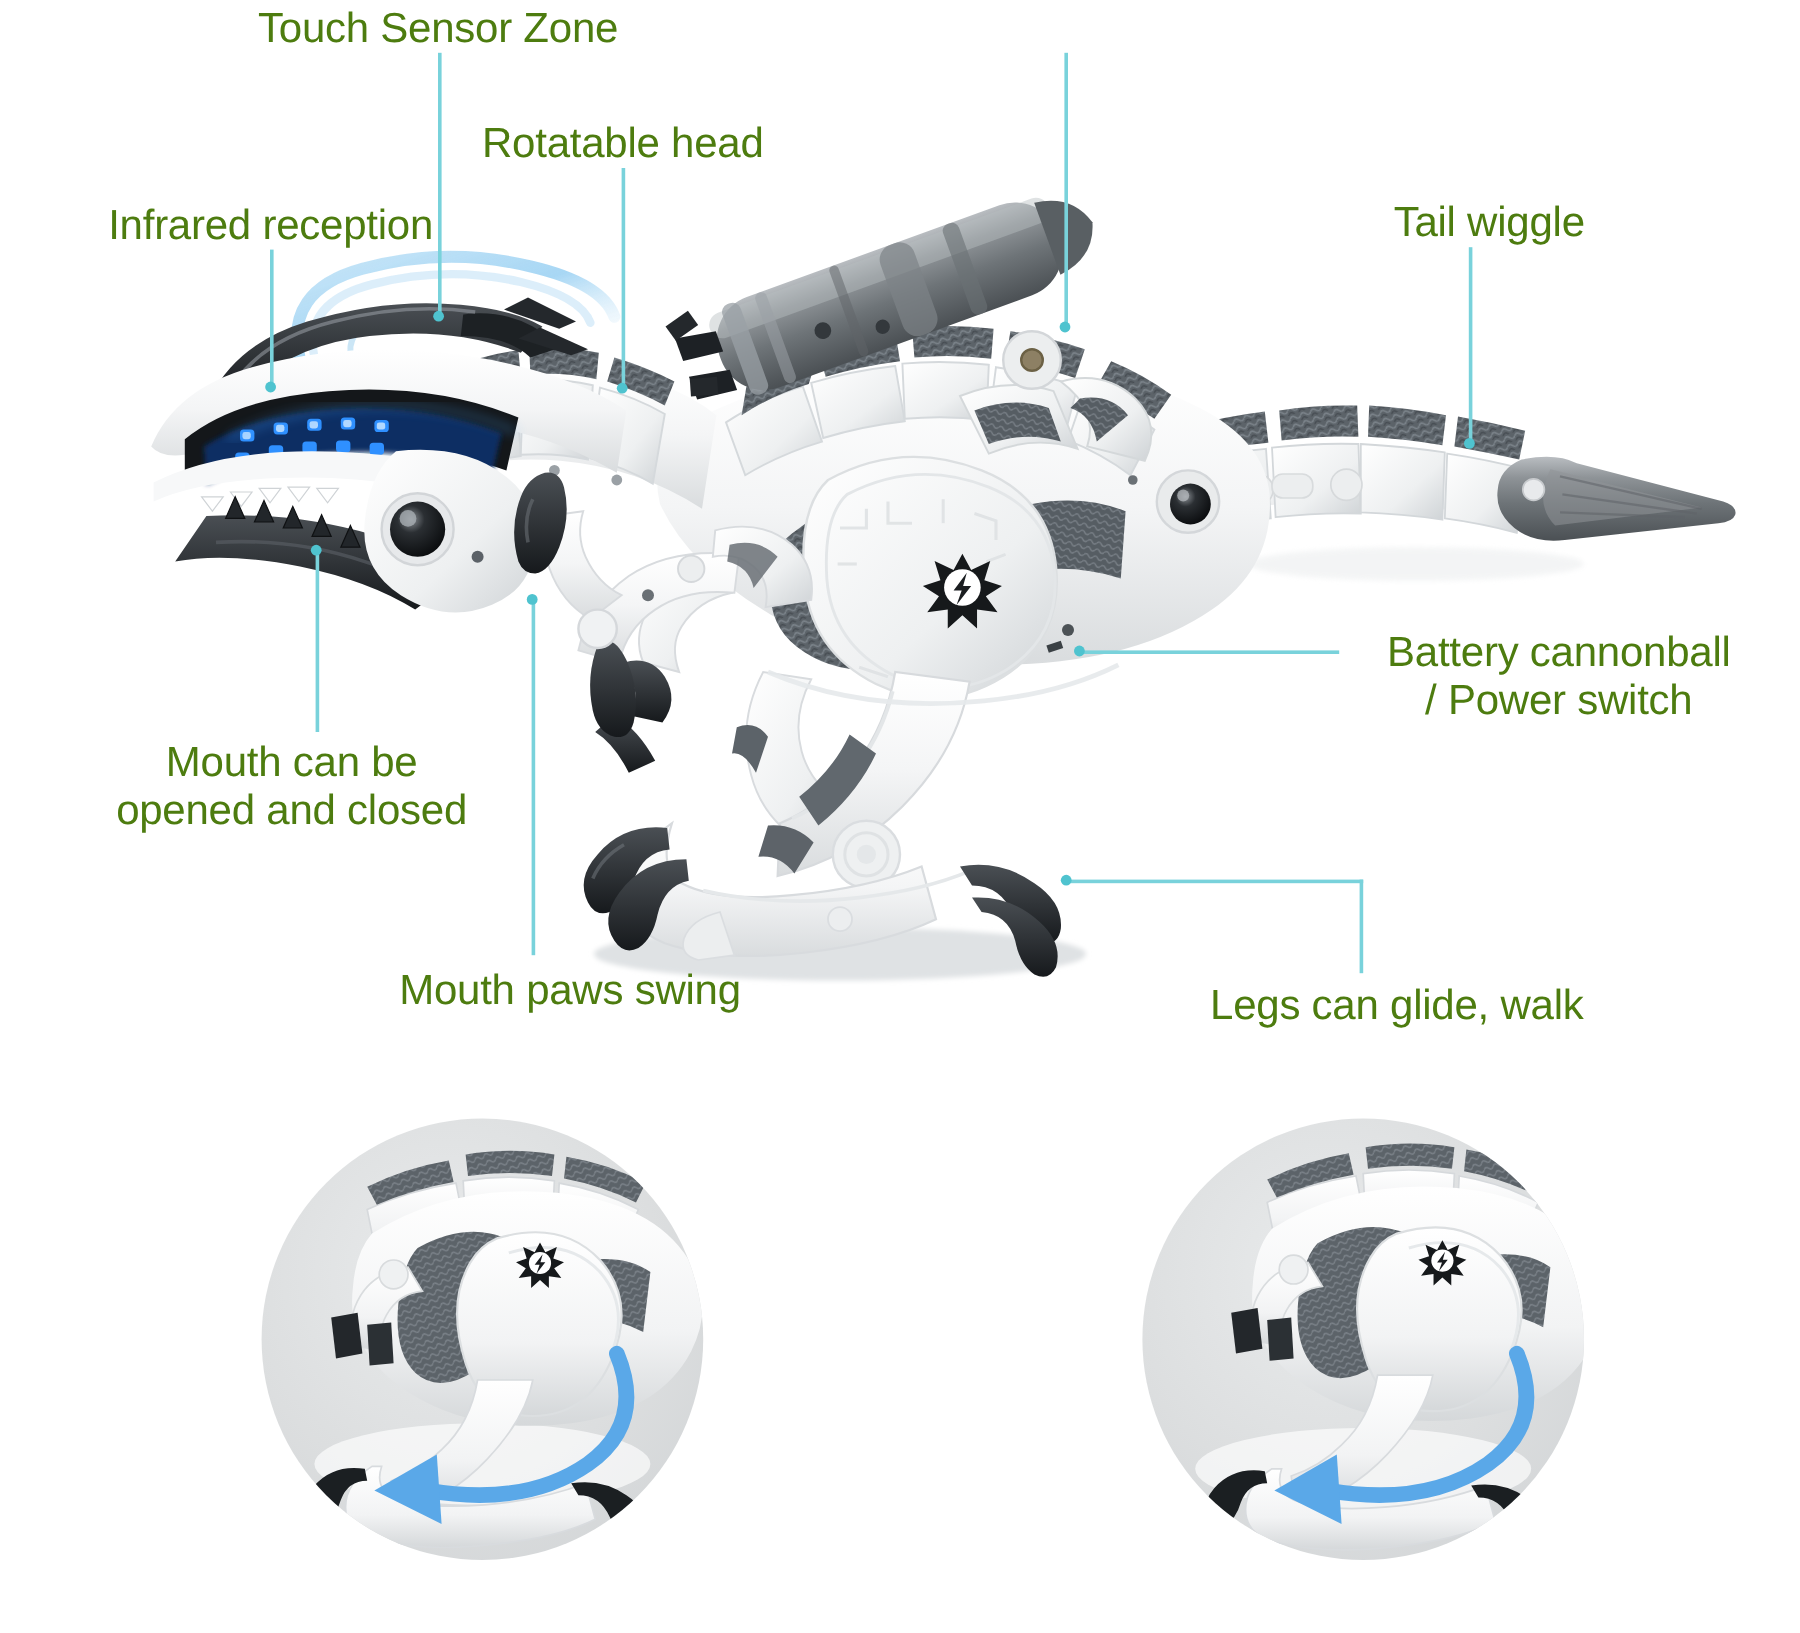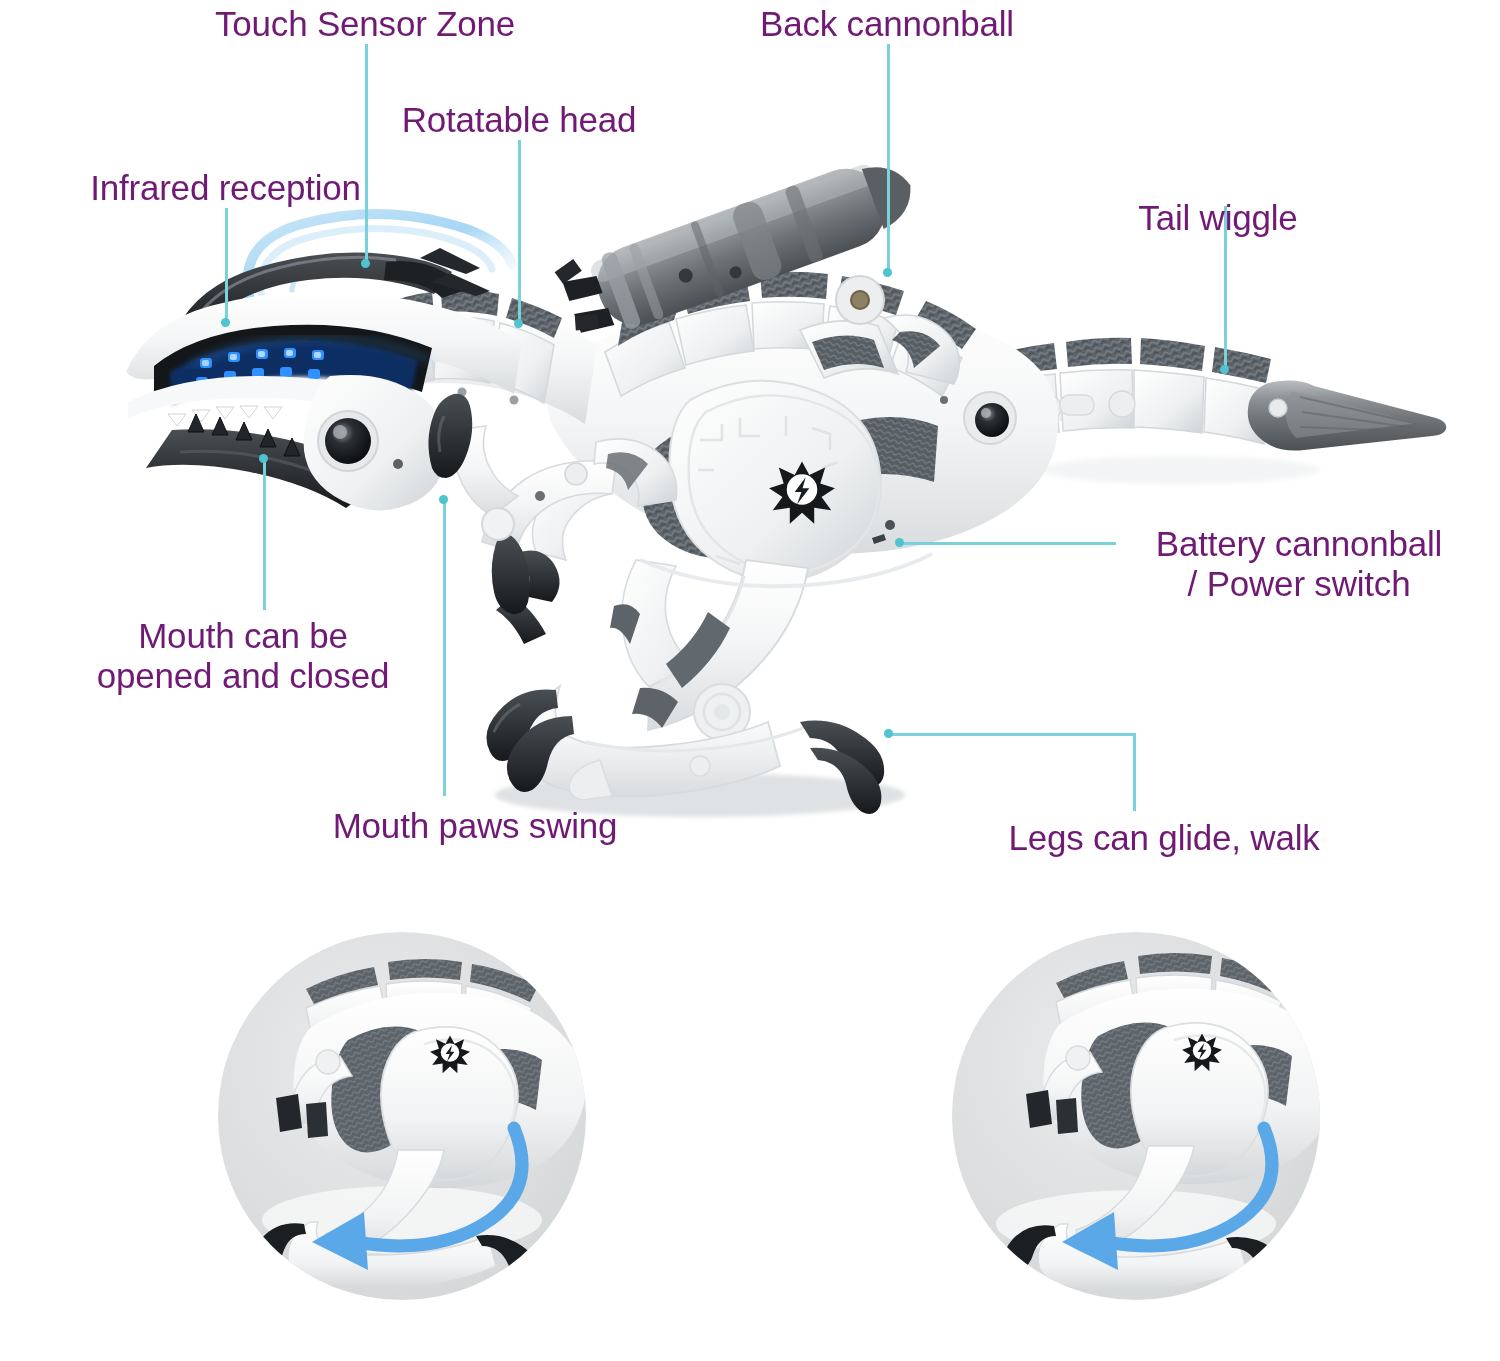--- a/index.html
+++ b/index.html
@@ -7,21 +7,21 @@
     width: 1500px; height: 1361px;
     background: #ffffff;
     font-family: "Liberation Sans", sans-serif;
     overflow: hidden;
   }
   #stage { position: relative; width: 1500px; height: 1361px; background:#fff; }
 
   
   .label {
     position: absolute;
-    color: #701a75;
+    color: #4d7c0f;
     font-size: 35px;
     line-height: 1.14;
     white-space: pre;
     letter-spacing: -0.2px;
     font-family: "Liberation Sans", sans-serif;
   }
   .label.center { text-align: center; }
 
   
   .lead-v { position: absolute; width: 3px; background: #79d2db; }
@@ -384,27 +384,26 @@
 
   <div class="lead-h" style="left:900px; top:542px; width:216px;"></div>
   <div class="lead-dot" style="left:895px; top:538px;"></div>
 
   <div class="lead-h" style="left:888px; top:733px; width:248px;"></div>
   <div class="lead-v" style="left:1133px; top:733px; height:78px;"></div>
   <div class="lead-dot" style="left:884px; top:729px;"></div>
 
   <div class="label center" style="left:215px; top:4px; width:300px;">Touch Sensor Zone</div>
 
-  <div class="label center" style="left:752px; top:4px; width:270px;">Back cannonball</div>
 
   <div class="label center" style="left:398px; top:100px; width:242px;">Rotatable head</div>
 
   <div class="label center" style="left:48px; top:168px; width:355px;">Infrared reception</div>
 
-  <div class="label center" style="left:1124px; top:166px; width:188px;margin-top:32px;">Tail wiggle</div>
+  <div class="label center" style="left:1147px; top:166px; width:188px;">Tail wiggle</div>
 
   <div class="label center" style="left:83px; top:616px; width:320px;">Mouth can be
 opened and closed</div>
 
   <div class="label center" style="left:327px; top:806px; width:296px;">Mouth paws swing</div>
 
   <div class="label center" style="left:1118px; top:524px; width:362px;">Battery cannonball
 / Power switch</div>
 
   <div class="label center" style="left:996px; top:818px; width:336px;">Legs can glide, walk</div>

